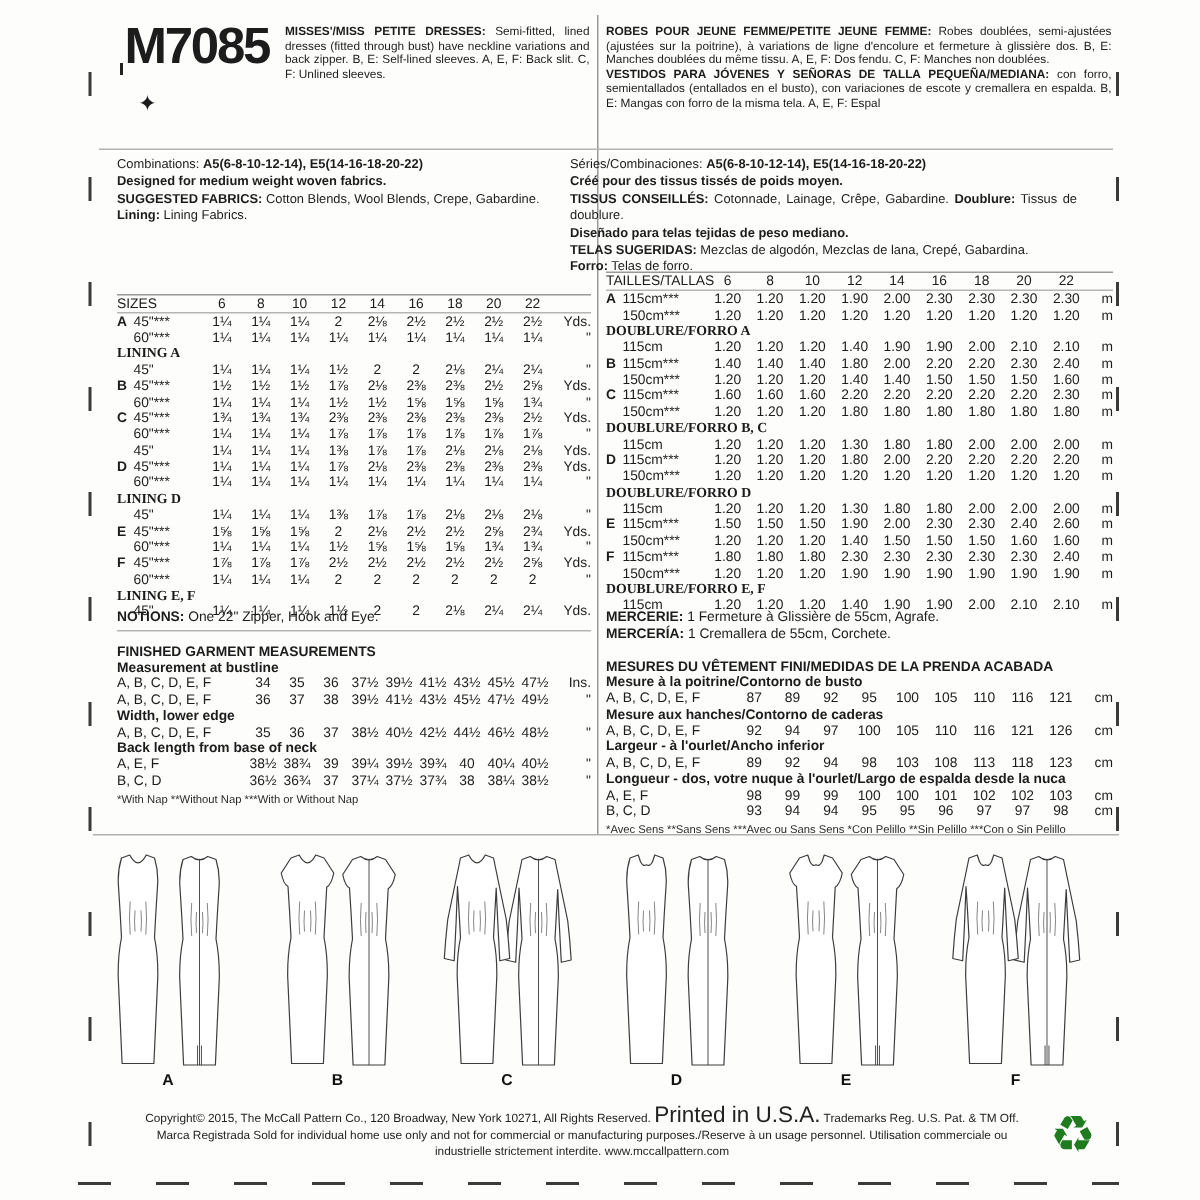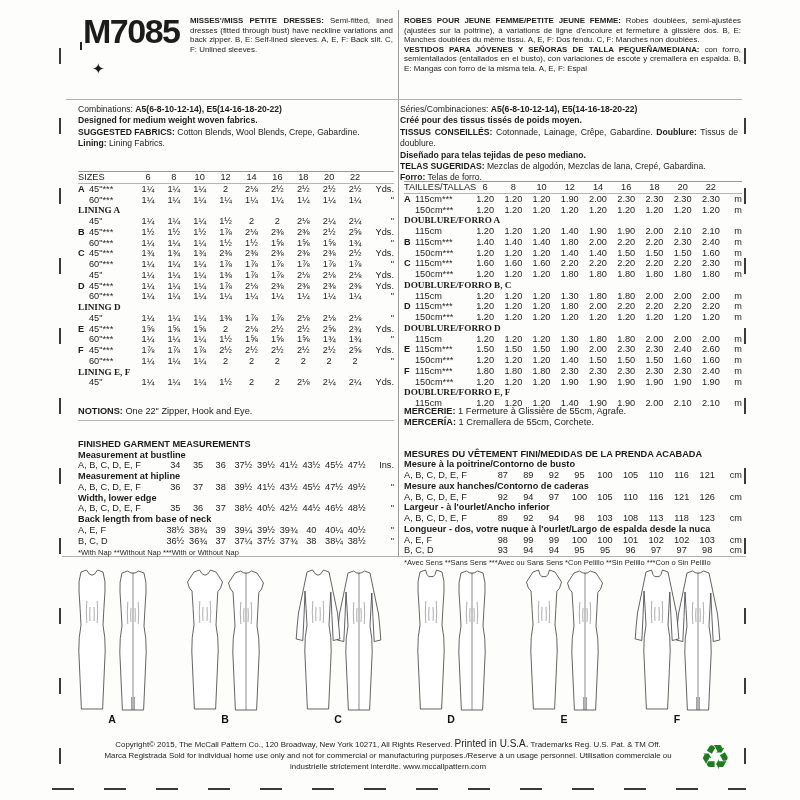--- a/index.html
+++ b/index.html
@@ -19,48 +19,48 @@
   
   #m-number{left:83px;top:12px;font-size:34px;font-weight:bold;letter-spacing:-1.5px;}
   #diamond{left:92px;top:60px;font-size:15px;}
   .desc{font-size:7.9px;line-height:9.6px;text-align:justify;}
   #desc-en{left:190px;top:16px;width:203px;height:80px;overflow:hidden;}
   #desc-frs{left:404px;top:16px;width:337px;height:80px;overflow:hidden;}
   .desc b{font-weight:bold;}
   
   .intro{font-size:8.6px;line-height:11.4px;}
   #intro-left{left:78px;top:104px;width:316px;}
-  #intro-right{left:400px;top:104px;width:338px;text-align:justify;}
+  #intro-right{left:380px;top:104px;width:338px;text-align:justify;}
   .bold{font-weight:bold;}
   
   .yard{font-size:9.2px;line-height:10.75px;}
-  #table-left{left:78px;top:171px;width:316px;--lw:57px;--uw:26px;}
+  #table-left{left:78px;top:196px;width:316px;--lw:57px;--uw:26px;}
   #table-right{left:404px;top:181px;width:338px;--lw:67px;--uw:17px;}
   #fgm-left{left:78px;top:406px;width:316px;--lw:86px;--uw:26px;}
   #fgm-right{left:404px;top:406px;width:338px;--lw:86px;--uw:22px;}
   .t-row{display:grid;grid-template-columns:var(--lw) repeat(9,1fr) var(--uw);}
   .t-head{border-top:1px solid #999;border-bottom:1px solid #b5b5b5;}
   .t-label b{display:inline-block;width:11px;font-weight:bold;}
   .t-val{text-align:center;}
   .t-unit{text-align:right;}
   .t-section{font-weight:bold;font-family:Liberation Serif, serif;}
   .fgm-head{font-weight:bold;}
-  .fgm-title{font-weight:bold;border-top:1px solid #b5b5b5;padding-top:18px;margin-top:3px;}
+  .fgm-title{font-weight:bold;border-top:1px solid #b5b5b5;padding-top:8px;margin-top:3px;}
   .fgm-title.noline{border-top:none;}
   .notions-line{margin-bottom:3px;}
   .small-note{font-size:7.5px;margin-top:2px;color:#2a2a2a;}
   
   #illustrations{left:62px;top:559px;width:684px;height:172px;}
   .dress{fill:#ffffff;stroke:#3c3c3c;stroke-width:0.8;stroke-linejoin:round;}
   .dress-thin{fill:none;stroke:#4a4a4a;stroke-width:0.45;}
   .dress-mid{fill:none;stroke:#3c3c3c;stroke-width:0.6;}
   .dress-label{font-family:"Liberation Sans",sans-serif;font-size:10.5px;font-weight:bold;fill:#111;}
   
   #footer{left:88px;top:738px;width:600px;text-align:center;font-size:7.9px;line-height:11px;color:#222;}
-  #footer .printed{font-size:10px;}
+  #footer .printed{font-size:15px;}
   #recycle{left:700px;top:740px;font-size:34px;line-height:34px;}
 </style>
 </head>
 <body>
 
 <div class="abs" id="cut-left"></div>
 <div class="abs" id="cut-right"></div>
 <div class="abs" id="cut-bottom"></div>
 <div class="abs" id="reg-tick"></div>
 <div class="abs" id="divider"></div>
@@ -557,21 +557,20 @@
         <span class="t-val">35</span>
         <span class="t-val">36</span>
         <span class="t-val">37½</span>
         <span class="t-val">39½</span>
         <span class="t-val">41½</span>
         <span class="t-val">43½</span>
         <span class="t-val">45½</span>
         <span class="t-val">47½</span>
         <span class="t-unit">Ins.</span>
       </div>
-      <div class="fgm-head">Measurement at hipline</div>
       <div class="t-row">
         <span class="t-label">A, B, C, D, E, F</span>
         <span class="t-val">36</span>
         <span class="t-val">37</span>
         <span class="t-val">38</span>
         <span class="t-val">39½</span>
         <span class="t-val">41½</span>
         <span class="t-val">43½</span>
         <span class="t-val">45½</span>
         <span class="t-val">47½</span>

